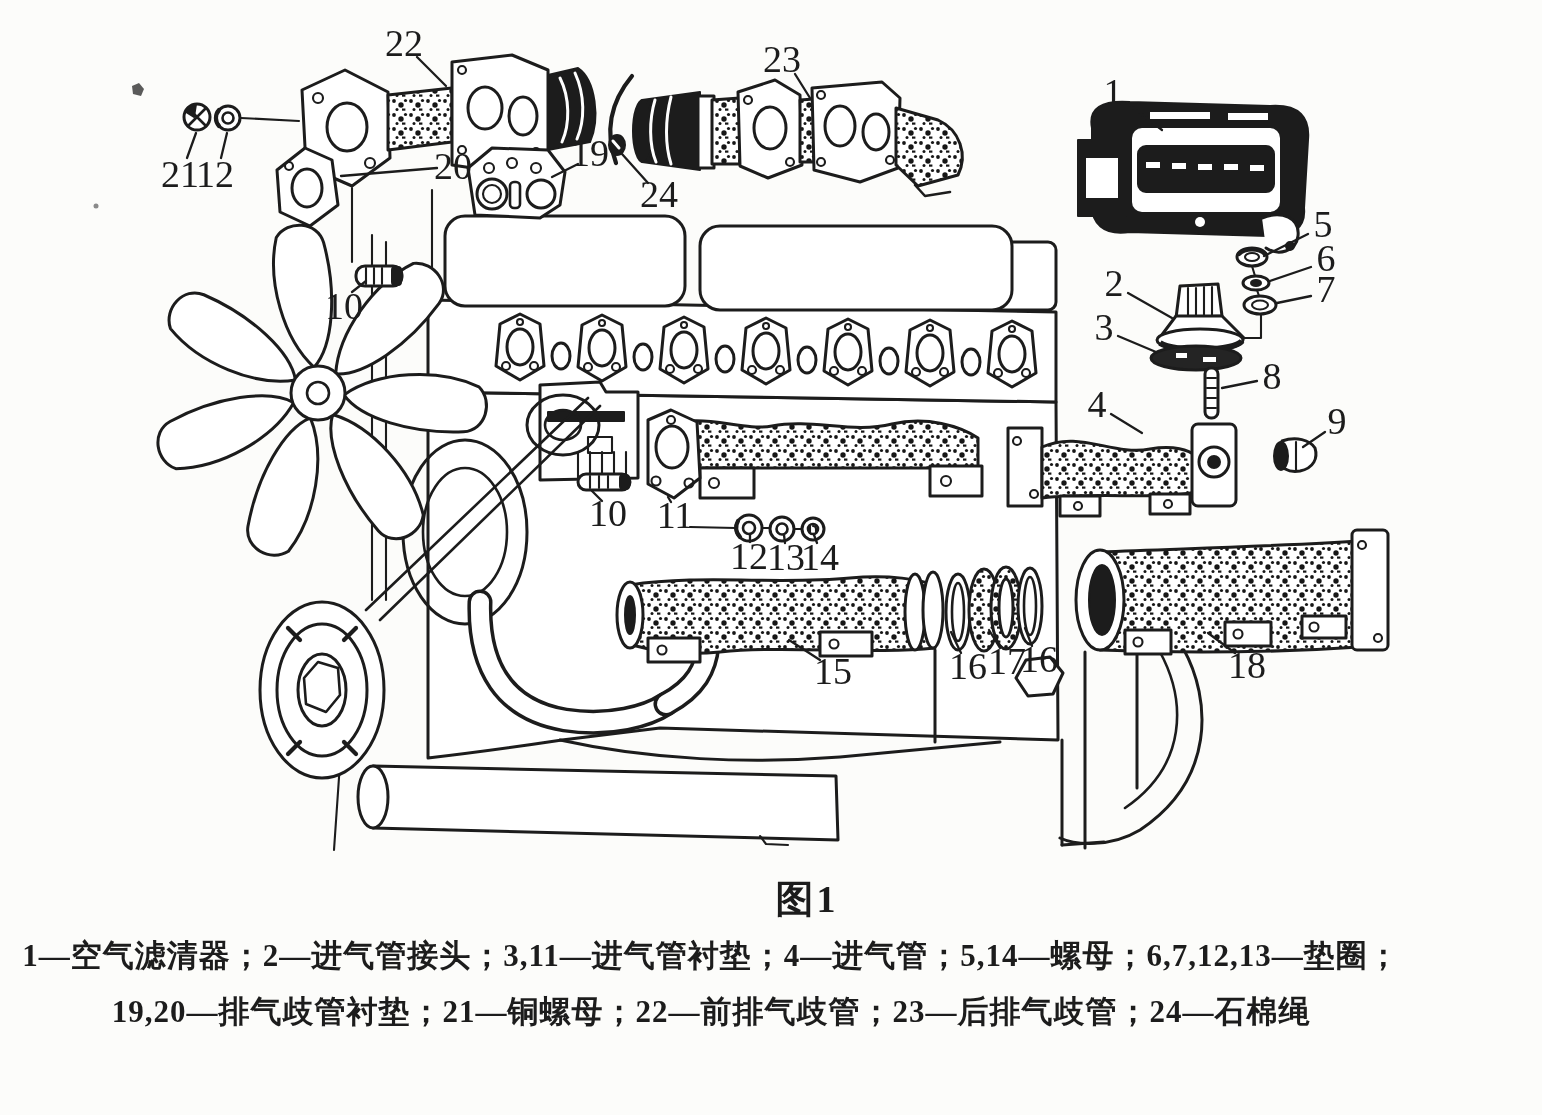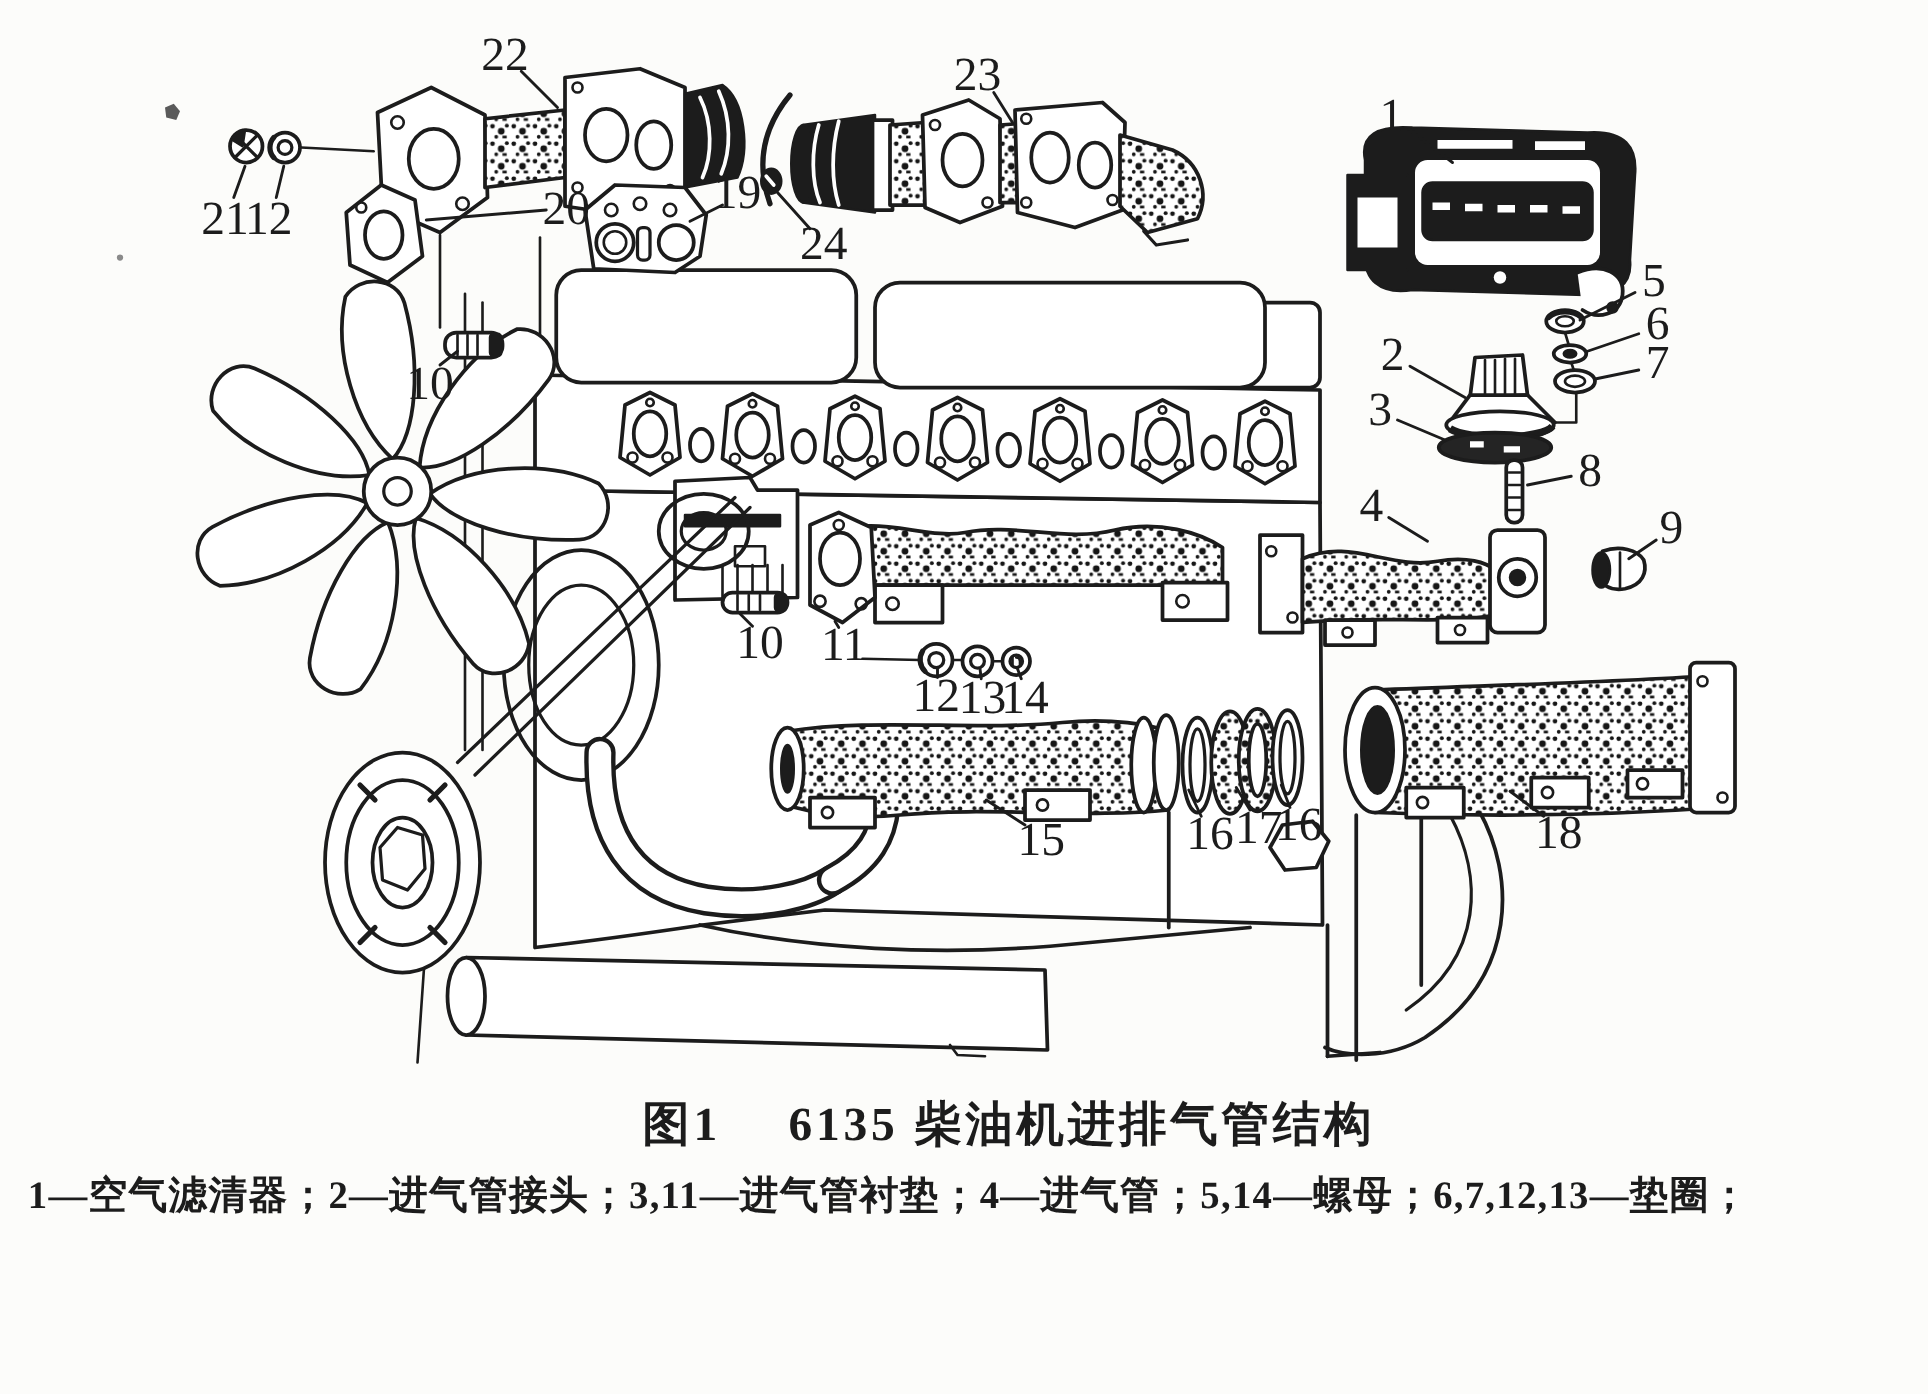--- a/index.html
+++ b/index.html
@@ -441,20 +441,20 @@
         <text x="404" y="56" class="callout">22</text>
         <line x1="795" y1="74" x2="810" y2="98" class="leader"></line>
         <text x="782" y="72" class="callout">23</text>
         <line x1="648" y1="183" x2="622" y2="154" class="leader"></line>
         <text x="659" y="207" class="callout">24</text>
       </g>
 </svg>
 
 <div class="caption">
   <span>图1</span>
-  <span>6135 柴油机进排气管结构</span>
 </div>
 
 <div class="legend">
   <div>1—空气滤清器；2—进气管接头；3,11—进气管衬垫；4—进气管；5,14—螺母；6,7,12,13—垫圈；</div>
+  <div>19,20—排气歧管衬垫；21—铜螺母；22—前排气歧管；23—后排气歧管；24—石棉绳</div>
 </div>
 
 </div>
 
 </body></html>

